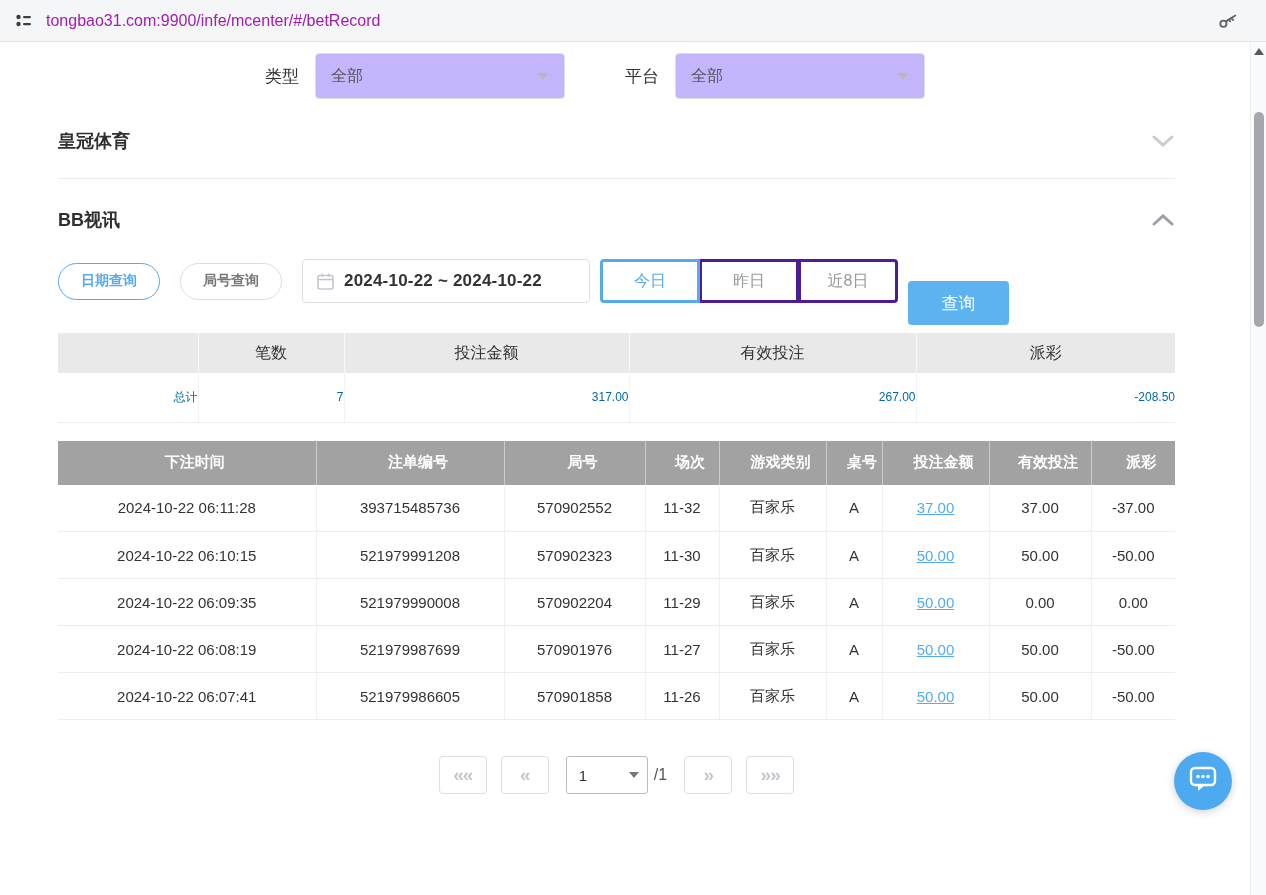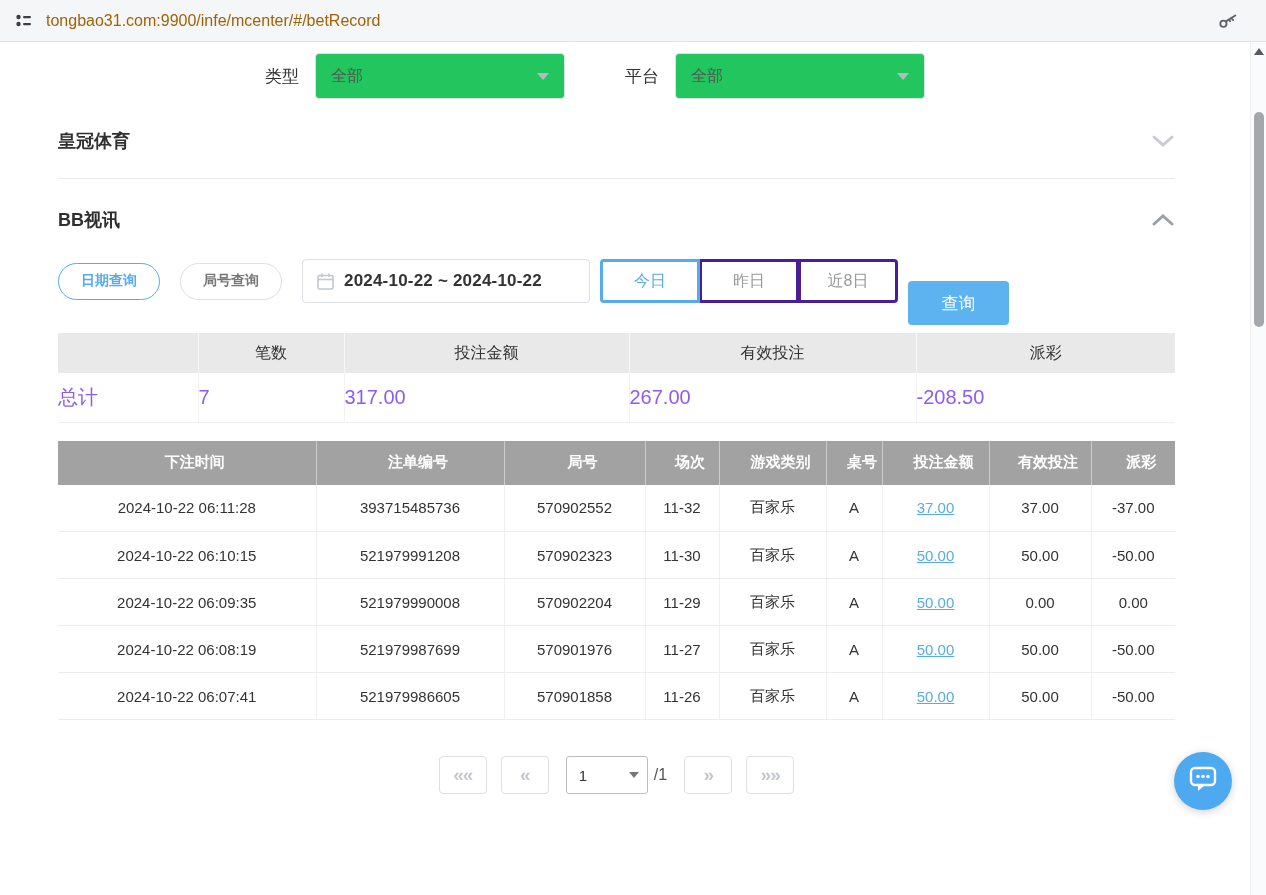--- a/index.html
+++ b/index.html
@@ -9,27 +9,27 @@
     --table-header-bg:#a2a2a2;
     --summary-header-bg:#e9e9e9;
   }
   *{margin:0;padding:0;box-sizing:border-box;}
   html,body{width:1266px;height:895px;overflow:hidden;background:#fff;
     font-family:"Liberation Sans","DejaVu Sans",sans-serif;color:#333;}
   
   .browser-bar{position:relative;height:42px;background:#f5f6f7;border-bottom:1px solid #e1e3e6;
     display:flex;align-items:center;padding:0 12px;}
   .browser-bar .bicon{width:24px;height:24px;display:flex;align-items:center;justify-content:center;cursor:pointer;}
-  .url-text{font-size:16px;color:#a16207;margin-left:10px;flex:1;white-space:nowrap;}
+  .url-text{font-size:16px;color:#a21caf;margin-left:10px;flex:1;white-space:nowrap;}
   
   .page{position:relative;width:1250px;padding:0 75px 0 58px;}
   
   .filter-row{display:flex;align-items:center;margin:11px 0 0 207px;}
   .filter-label{font-size:17px;color:#333;}
-  .select{width:250px;height:46px;border:1px solid #dcdfe3;border-radius:4px;background:#22c55e;
+  .select{width:250px;height:46px;border:1px solid #dcdfe3;border-radius:4px;background:#c4b5fd;
     display:flex;align-items:center;padding:0 15px;font-size:16px;color:#555;position:relative;
     margin-left:16px;cursor:pointer;}
   .select .caret{position:absolute;right:15px;width:0;height:0;border-left:6px solid transparent;
     border-right:6px solid transparent;border-top:7px solid #b6bac0;}
   .filter-gap{width:60px;}
   
   .section{display:flex;justify-content:space-between;align-items:center;margin-top:25px;height:34px;}
   .section .stitle{font-size:18px;font-weight:bold;color:#2f2f2f;}
   .chev{cursor:pointer;display:flex;align-items:center;}
   .divider{height:1px;background:#ebebeb;margin-top:20px;}
@@ -49,21 +49,21 @@
   .tab-group .qtab:last-child{border-radius:0 4px 4px 0;}
   .tab-group .qtab.active{border-color:var(--accent);color:var(--accent);position:relative;z-index:2;}
   .search-btn{margin-left:10px;width:101px;height:44px;border:none;border-radius:4px;
     background:var(--accent-btn);color:#fff;font-size:17px;cursor:pointer;margin-top:44px;}
   
   table{border-collapse:collapse;table-layout:fixed;width:1117px;}
   .summary{margin-top:30px;}
   .summary th{height:40px;background:var(--summary-header-bg);font-size:16px;font-weight:normal;
     color:#333;text-align:center;border-right:1px solid #f7f7f7;}
   .summary th:last-child{border-right:none;}
-  .summary td{height:49px;background:#fff;font-size:20px;text-align:left;color:#8b5cf6;
+  .summary td{height:49px;background:#fff;font-size:12px;text-align:right;color:#0369a1;
     border-bottom:1px solid #eee;border-right:1px solid #f2f2f2;}
   .summary td:last-child{border-right:none;}
   
   .records{margin-top:18px;}
   .records th{height:44px;background:var(--table-header-bg);color:#fff;font-size:15px;font-weight:bold;
     text-align:center;border-right:1px solid rgba(255,255,255,.45);padding-left:16px;}
   .records th:last-child{border-right:none;}
   .records td{height:47px;background:#fff;font-size:15px;color:#333;text-align:center;
     border-bottom:1px solid #ececec;border-right:1px solid #f0f0f0;}
   .records td:last-child{border-right:none;}

